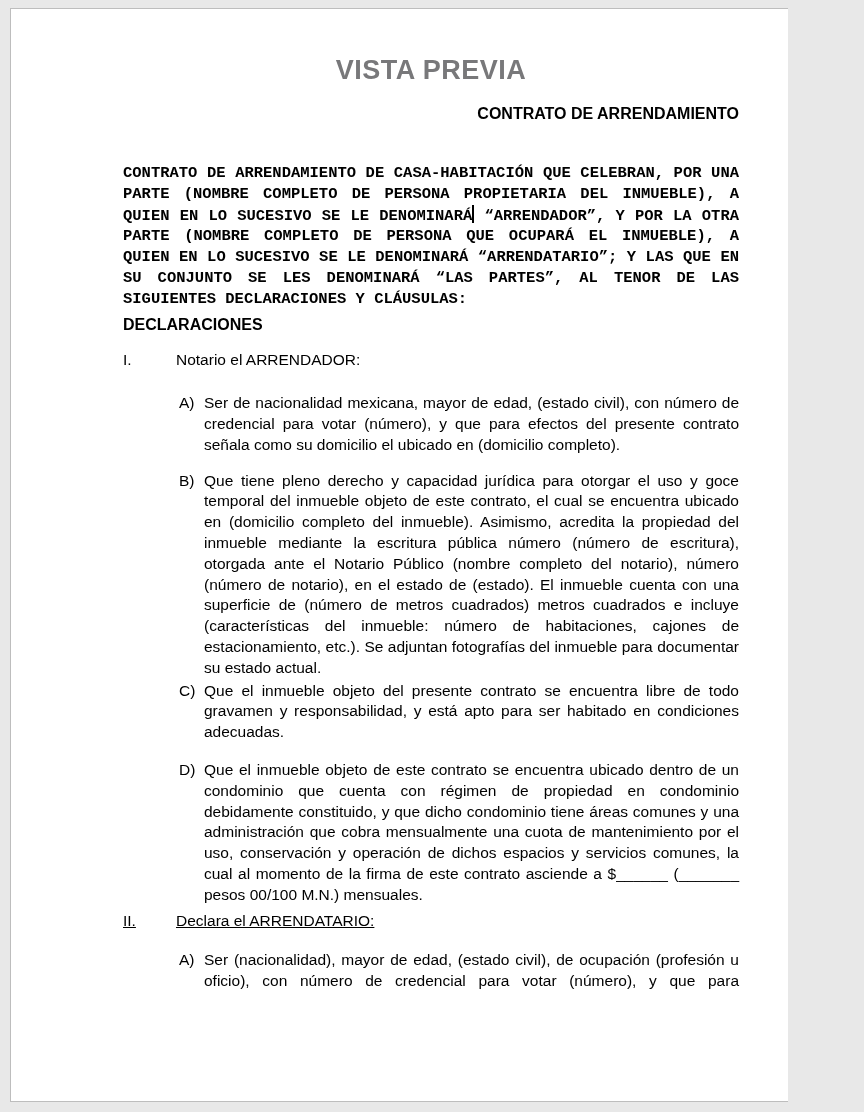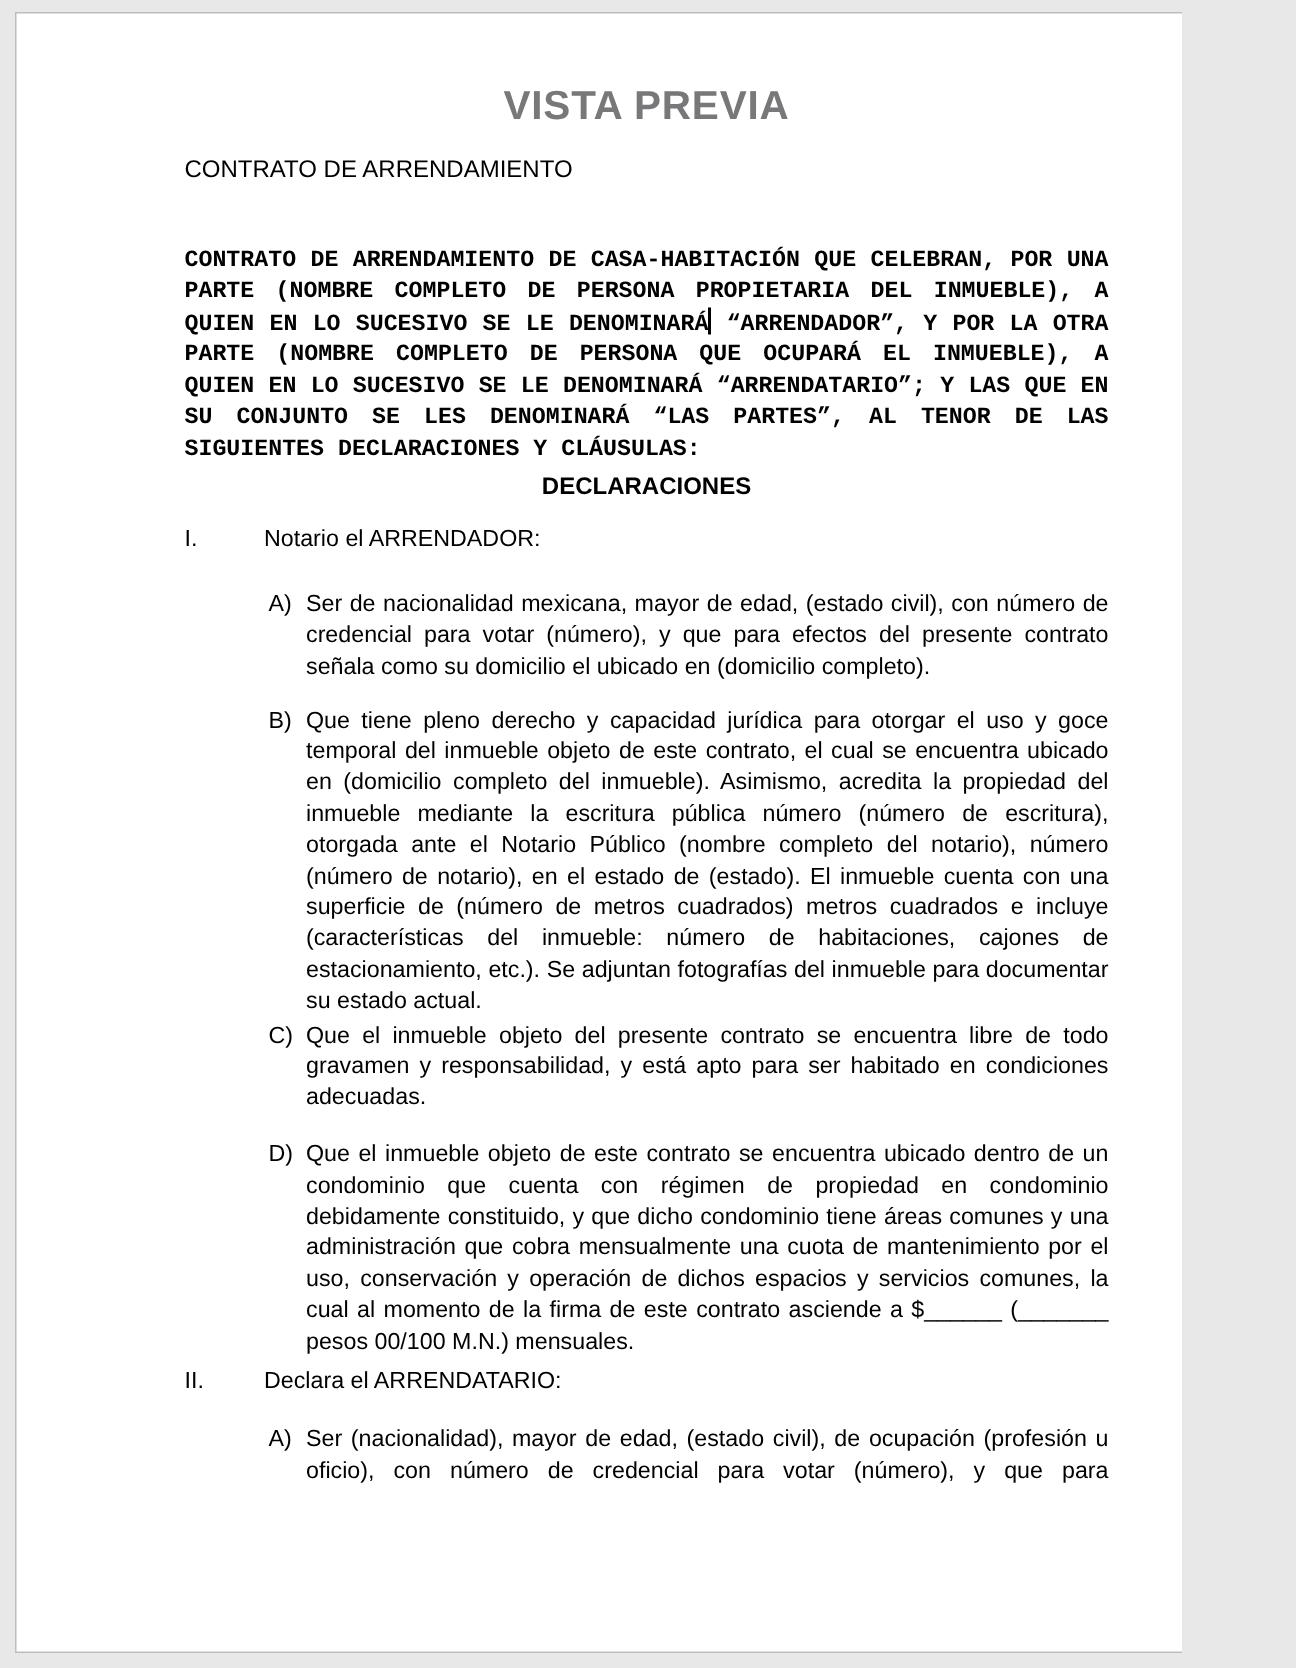--- a/index.html
+++ b/index.html
@@ -38,35 +38,35 @@
     line-height: 31px;
     font-weight: 700;
     color: #78787a;
     text-align: center;
     letter-spacing: 0.5px;
   }
   .doc-title {
     margin: 18px 0 0 0;
     font-size: 16px;
     line-height: 20px;
-    font-weight: 400;
-    text-align: left;
+    font-weight: 700;
+    text-align: right;
   }
   .opening {
     margin: 39px 0 0 0;
     font-weight: 700;
     text-align: justify;
     font-family: Liberation Mono, monospace;
   }
   .decl-heading {
     margin: 5px 0 0 0;
     font-size: 16px;
     line-height: 20.8px;
     font-weight: 700;
-    text-align: center;
+    text-align: left;
   }
   .section-head {
     display: flex;
   }
   .numeral {
     width: 53px;
     flex-shrink: 0;
   }
   .section-title {
     flex: 1;
@@ -87,21 +87,21 @@
     text-align-last: justify;
   }
   .caret {
     display: inline-block;
     width: 2px;
     height: 18px;
     background: #000000;
     vertical-align: -3px;
   }
   .mt2  { margin-top: 2px; }
-  .mt5  { margin-top: 5px; }
+  .mt5  { margin-top: 5px; text-decoration: underline; }
   .mt15 { margin-top: 15px; }
   .mt17 { margin-top: 17px; }
   .mt19 { margin-top: 19px; }
   .mt22 { margin-top: 22px; }
 </style>
 </head>
 <body>
 
 <div class="canvas">
   <div class="page">

